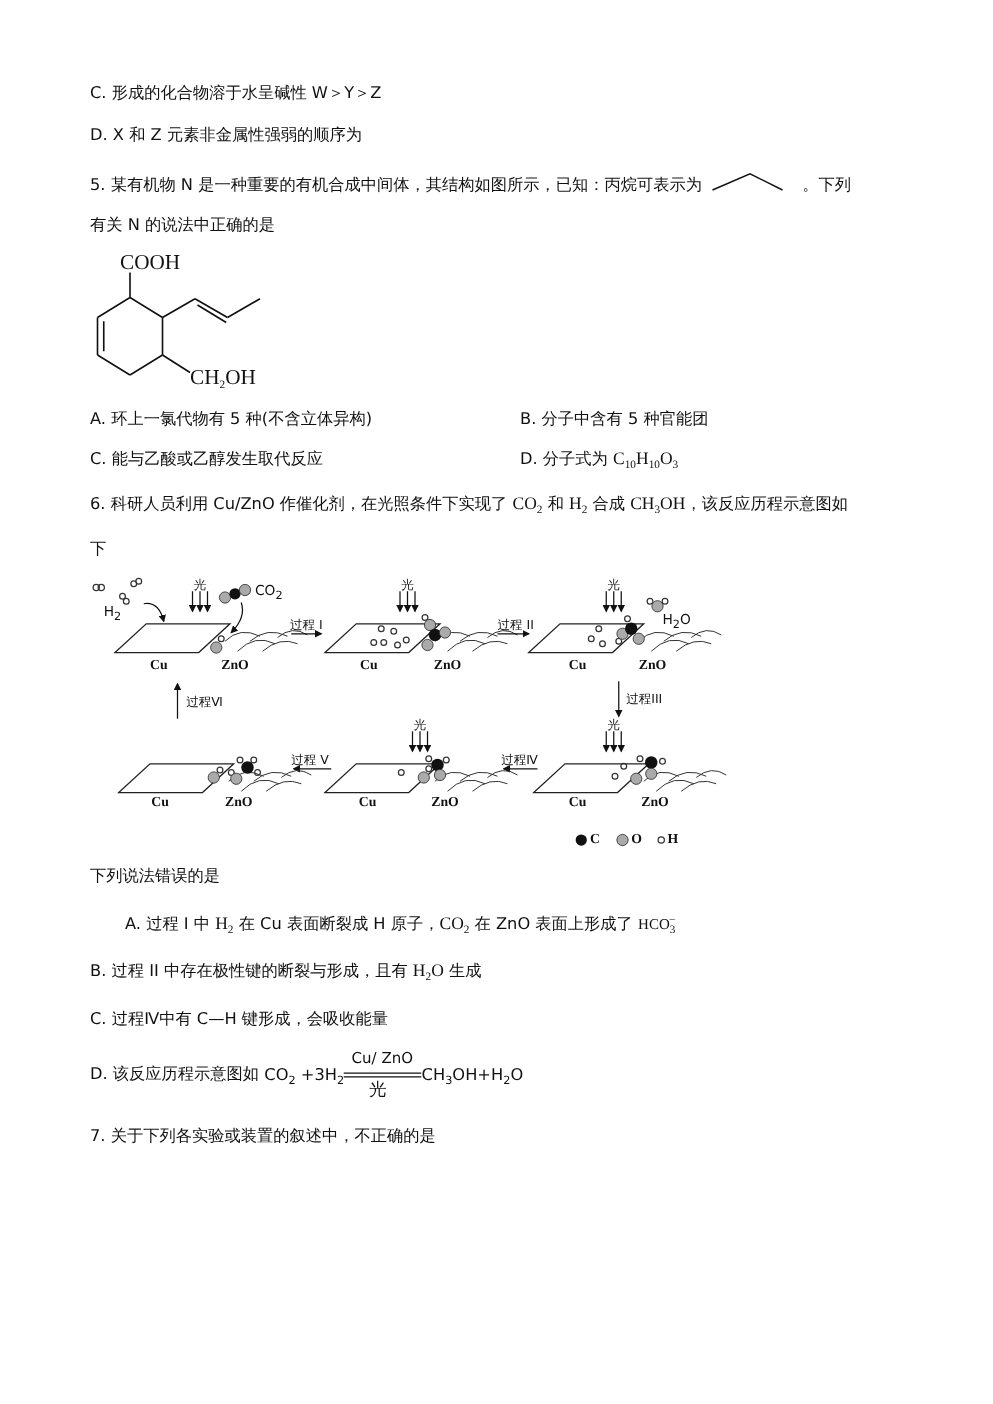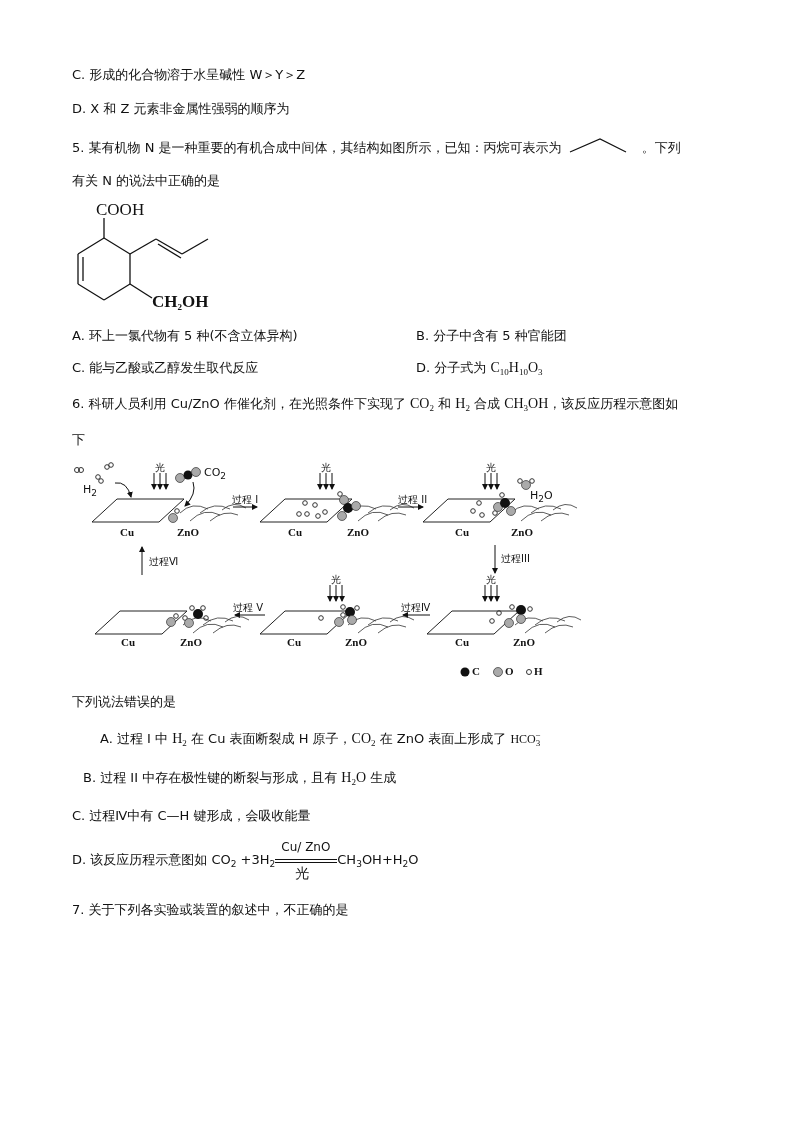--- a/index.html
+++ b/index.html
@@ -65,21 +65,21 @@
 
       <line x1="60" y1="56" x2="86" y2="41"></line>
       <line x1="86" y1="41" x2="112" y2="56"></line>
       <line x1="88" y1="46" x2="111" y2="60"></line>
       <line x1="112" y1="56" x2="138" y2="41"></line>
 
       <line x1="60" y1="86" x2="82" y2="100"></line>
     </g>
   </svg>
   <span class="struct-label" style="left:26px; top:2px;">COOH</span>
-  <span class="struct-label" style="left:82px; top:94px;font-weight:bold;"><span>CH</span><sub>2</sub><span>OH</span></span>
+  <span class="struct-label" style="left:82px; top:94px;"><span>CH</span><sub>2</sub><span>OH</span></span>
 </div>
 
 <div class="line" style="top:328px;">
   <span>A.</span>
   <span>环上一氯代物有 5 种(不含立体异构)</span>
 </div>
 <div class="line opt-right" style="top:328px;">
   <span>B.</span>
   <span>分子中含有 5 种官能团</span>
 </div>
@@ -266,21 +266,21 @@
 </div>
 
 <div class="line" style="top:694px;">
   <span>下列说法错误的是</span>
 </div>
 
 <div class="line" style="top:731px;margin-left:28px;">
   <span>A.</span>
   <span>过程 I 中 </span><span class="ser"><span>H</span><sub>2</sub></span><span> 在 Cu 表面断裂成 H 原子，</span><span class="ser"><span>CO</span><sub>2</sub></span><span> 在 ZnO 表面上形成了 </span><span class="ser" style="font-size:12px;"><span>HCO</span><sub>3</sub><sup style="margin-left:-5px;">−</sup></span>
 </div>
-<div class="line" style="top:770px;margin-left:11px;">
+<div class="line" style="top:770px;">
   <span>B.</span>
   <span>过程 II 中存在极性键的断裂与形成，且有 </span><span class="ser"><span>H</span><sub>2</sub><span>O</span></span><span> 生成</span>
 </div>
 <div class="line" style="top:808px;">
   <span>C.</span>
   <span>过程Ⅳ中有 C—H 键形成，会吸收能量</span>
 </div>
 <div class="line" style="top:852px;">
   <span>D.</span>
   <span>该反应历程示意图如 </span><span><span>CO</span><sub>2</sub><span> +3H</span><sub>2</sub></span><span class="eq-frac"><span class="eq-top">Cu/ ZnO</span><span class="eq-line1"></span><span class="eq-line2"></span><span class="eq-bot">光</span></span><span><span>CH</span><sub>3</sub><span>OH+H</span><sub>2</sub><span>O</span></span>

